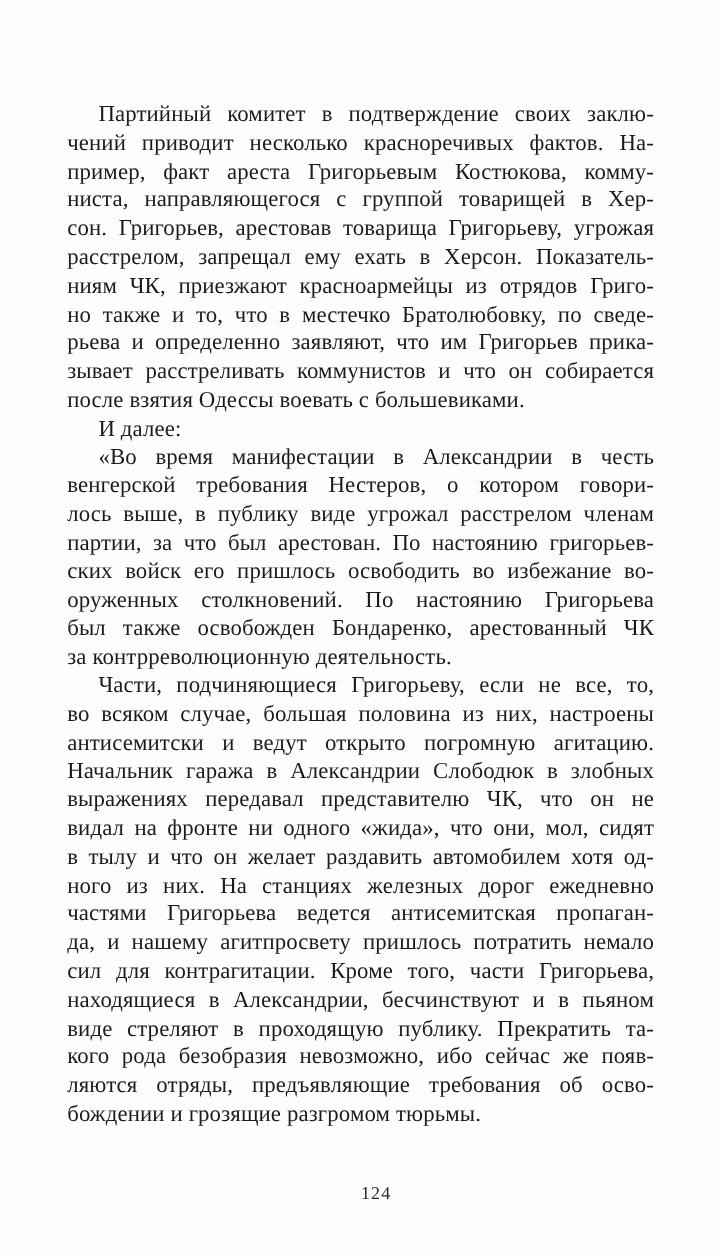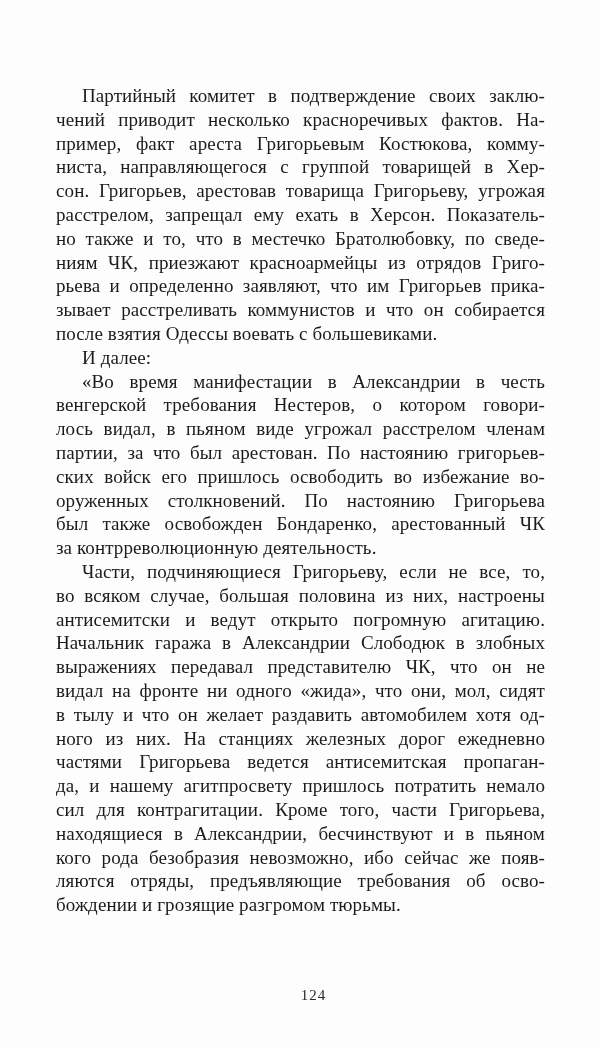--- a/index.html
+++ b/index.html
@@ -60,52 +60,53 @@
 <div class="page">
   <div class="text-block">
 
   <div class="paragraph">
         <div class="line first-of-paragraph">Партийный комитет в подтверждение своих заклю-</div>
         <div class="line">чений приводит несколько красноречивых фактов. На-</div>
         <div class="line">пример, факт ареста Григорьевым Костюкова, комму-</div>
         <div class="line">ниста, направляющегося с группой товарищей в Хер-</div>
         <div class="line">сон. Григорьев, арестовав товарища Григорьеву, угрожая</div>
         <div class="line">расстрелом, запрещал ему ехать в Херсон. Показатель-</div>
+        <div class="line">ниям ЧК, приезжают красноармейцы из отрядов Григо-</div>
         <div class="line">но также и то, что в местечко Братолюбовку, по сведе-</div>
-        <div class="line">ниям ЧК, приезжают красноармейцы из отрядов Григо-</div>
         <div class="line">рьева и определенно заявляют, что им Григорьев прика-</div>
         <div class="line">зывает расстреливать коммунистов и что он собирается</div>
         <div class="line last-of-paragraph">после взятия Одессы воевать с большевиками.</div>
       </div>
       <div class="paragraph">
         <div class="line first-of-paragraph last-of-paragraph">И далее:</div>
       </div>
       <div class="paragraph">
         <div class="line first-of-paragraph">«Во время манифестации в Александрии в честь</div>
         <div class="line">венгерской требования Нестеров, о котором говори-</div>
-        <div class="line">лось видал, в пьяном виде угрожал расстрелом членам</div>
+        <div class="line">лось выше, в публику виде угрожал расстрелом членам</div>
         <div class="line">партии, за что был арестован. По настоянию григорьев-</div>
         <div class="line">ских войск его пришлось освободить во избежание во-</div>
         <div class="line">оруженных столкновений. По настоянию Григорьева</div>
         <div class="line">был также освобожден Бондаренко, арестованный ЧК</div>
         <div class="line last-of-paragraph">за контрреволюционную деятельность.</div>
       </div>
       <div class="paragraph">
         <div class="line first-of-paragraph">Части, подчиняющиеся Григорьеву, если не все, то,</div>
         <div class="line">во всяком случае, большая половина из них, настроены</div>
         <div class="line">антисемитски и ведут открыто погромную агитацию.</div>
         <div class="line">Начальник гаража в Александрии Слободюк в злобных</div>
         <div class="line">выражениях передавал представителю ЧК, что он не</div>
         <div class="line">видал на фронте ни одного «жида», что они, мол, сидят</div>
         <div class="line">в тылу и что он желает раздавить автомобилем хотя од-</div>
         <div class="line">ного из них. На станциях железных дорог ежедневно</div>
         <div class="line">частями Григорьева ведется антисемитская пропаган-</div>
         <div class="line">да, и нашему агитпросвету пришлось потратить немало</div>
         <div class="line">сил для контрагитации. Кроме того, части Григорьева,</div>
         <div class="line">находящиеся в Александрии, бесчинствуют и в пьяном</div>
+        <div class="line">виде стреляют в проходящую публику. Прекратить та-</div>
         <div class="line">кого рода безобразия невозможно, ибо сейчас же появ-</div>
         <div class="line">ляются отряды, предъявляющие требования об осво-</div>
         <div class="line last-of-paragraph">бождении и грозящие разгромом тюрьмы.</div>
       </div>
     </div>
   <div class="footer">
     <span class="page-number">124</span>
   </div>
 </div>
 

